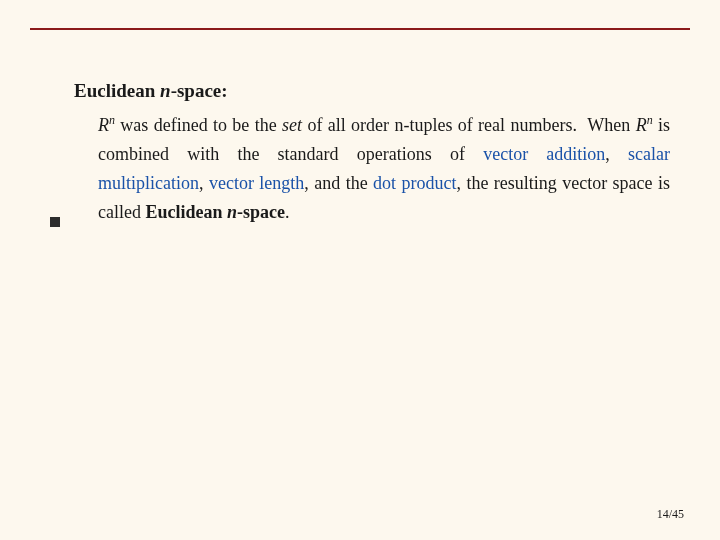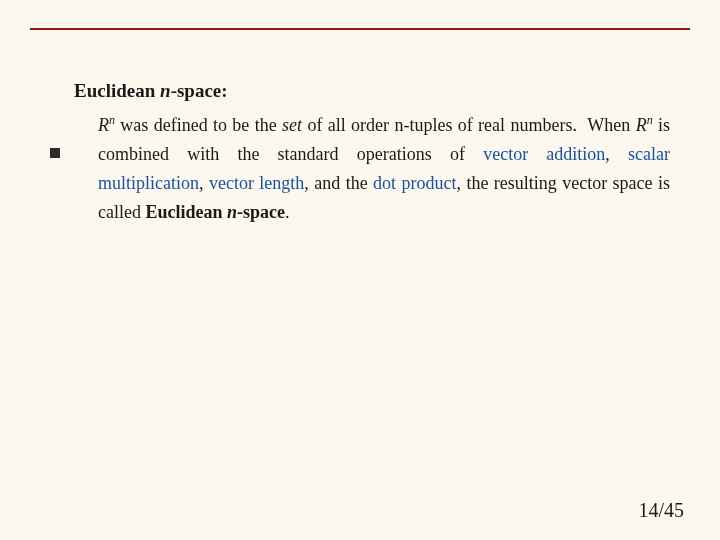--- a/index.html
+++ b/index.html
@@ -30,21 +30,21 @@
       background-color: #8b1a1a;
     }
 
     .content-area {
       margin-top: 28px;
       padding-top: 18px;
     }
 
     .bullet-item {
       display: flex;
-      align-items: center;
+      align-items: flex-end;
       gap: 14px;
     }
 
     .bullet-dot {
       margin-top: 3px;
       width: 10px;
       height: 10px;
       min-width: 10px;
       background-color: #2c2c2c;
       display: inline-block;
@@ -76,21 +76,21 @@
     }
 
     .highlight-blue {
       color: #1a52a8;
     }
 
     .page-number {
       position: absolute;
       bottom: 18px;
       right: 36px;
-      font-size: 20px;
+      font-size: 12px;
       color: #1a1a1a;
       font-family: "Times New Roman", Times, serif;
     }
 
     sup {
       font-size: 12px;
       vertical-align: super;
     }
 
     .indent-block {

